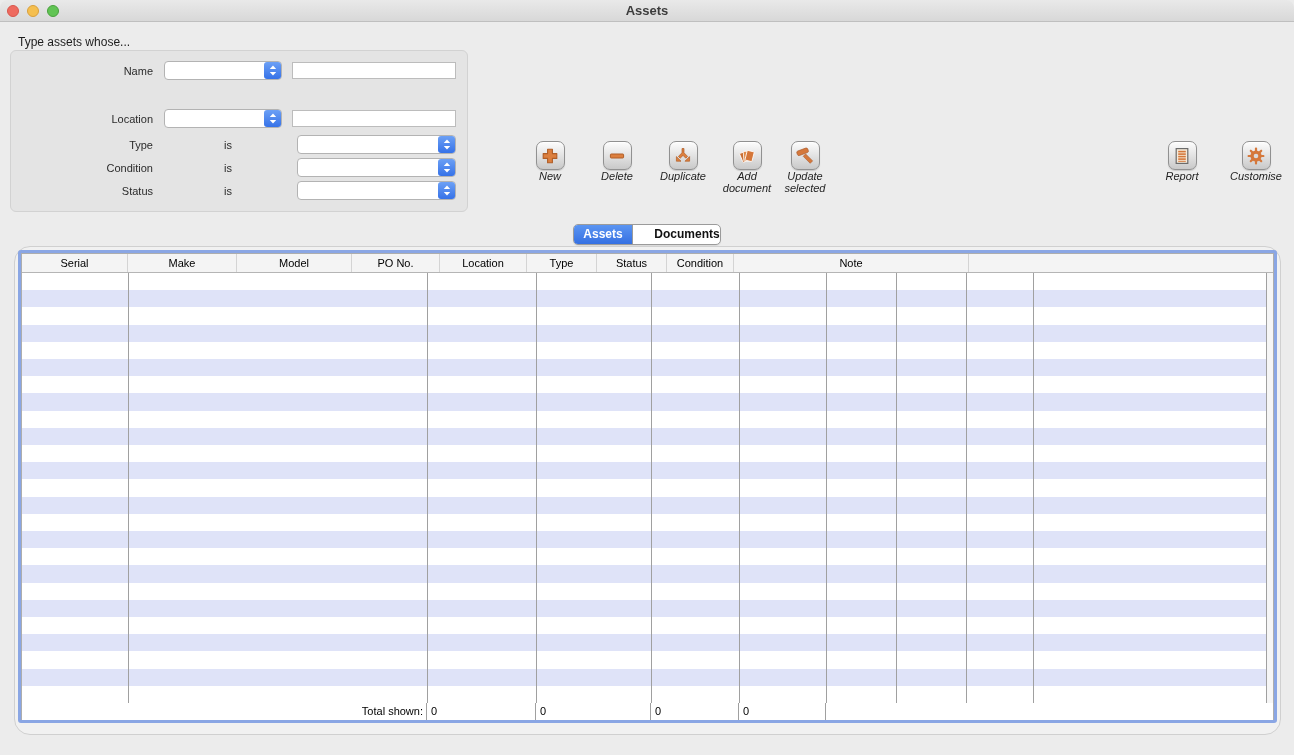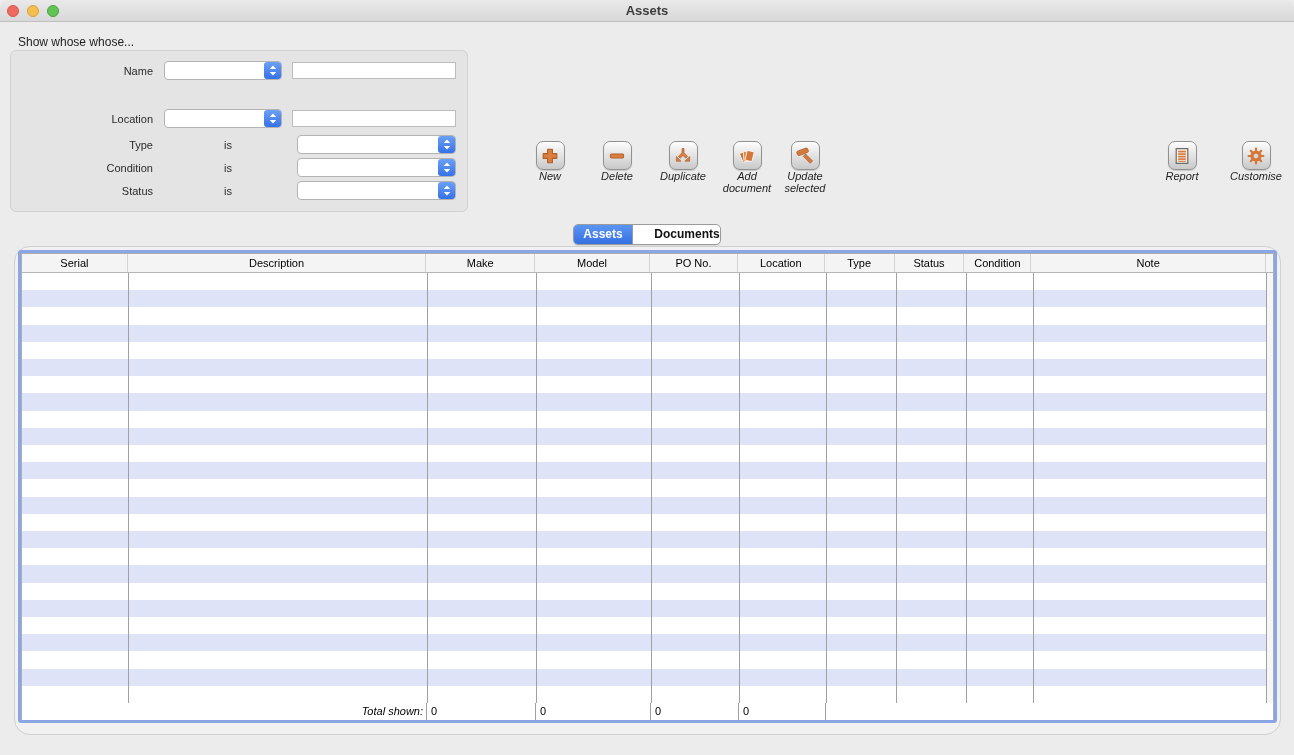--- a/index.html
+++ b/index.html
@@ -122,36 +122,36 @@
   .sliver {
     position:absolute; top:0; bottom:0; right:0; width:7px;
     background:#f6f6f6; border-left:1px solid #a0a0a0;
   }
   .gfoot {
     position:absolute; left:1px; top:450px; width:1251px; height:17px;
     display:flex; background:#fff; font-size:11px; color:#000;
   }
   .fcell { height:100%; line-height:17px; white-space:nowrap; }
   .fcell.bordered { border-right:1px solid #a0a0a0; }
-  .fcell.right { text-align:right; padding-right:3px;font-style:italic; }
+  .fcell.right { text-align:right; padding-right:3px; }
   .fcell.left  { text-align:left;  padding-left:4px; }
 </style>
 </head>
 <body>
 
 <div class="titlebar">
   <div class="lights">
     <span class="light close"></span>
     <span class="light min"></span>
     <span class="light zoom"></span>
   </div>
   <div class="title">Assets</div>
 </div>
 
-<div class="filter-heading">Show whose whose...</div>
+<div class="filter-heading">Type assets whose...</div>
 
 <div class="filter-panel">
 
   <div class="frow" style="top:10px">
     <div class="flabel">Name</div>
     <div class="popup" style="left:153px;width:118px">
       <span></span>
       <span class="cap">
         <svg width="8" height="11" viewBox="0 0 8 11">
             <path d="M4 .5 7.2 4H.8Z" fill="#fff"></path>
@@ -315,21 +315,20 @@
 <div class="tabbar">
   <div class="tab selected" style="width:58px">Assets</div>
   <div class="tab" style="width:88px">Documents</div>
 </div>
 
 <div class="table-panel">
   <div class="grid">
 
     <div class="ghead">
       <div class="hcell" style="width:106px">Serial</div>
-      <div class="hcell" style="width:299px">Description</div>
       <div class="hcell" style="width:109px">Make</div>
       <div class="hcell" style="width:115px">Model</div>
       <div class="hcell" style="width:88px">PO No.</div>
       <div class="hcell" style="width:87px">Location</div>
       <div class="hcell" style="width:70px">Type</div>
       <div class="hcell" style="width:70px">Status</div>
       <div class="hcell" style="width:67px">Condition</div>
       <div class="hcell" style="width:235px">Note</div>
       <div class="hcell" style="width:7px"></div>
     </div>

